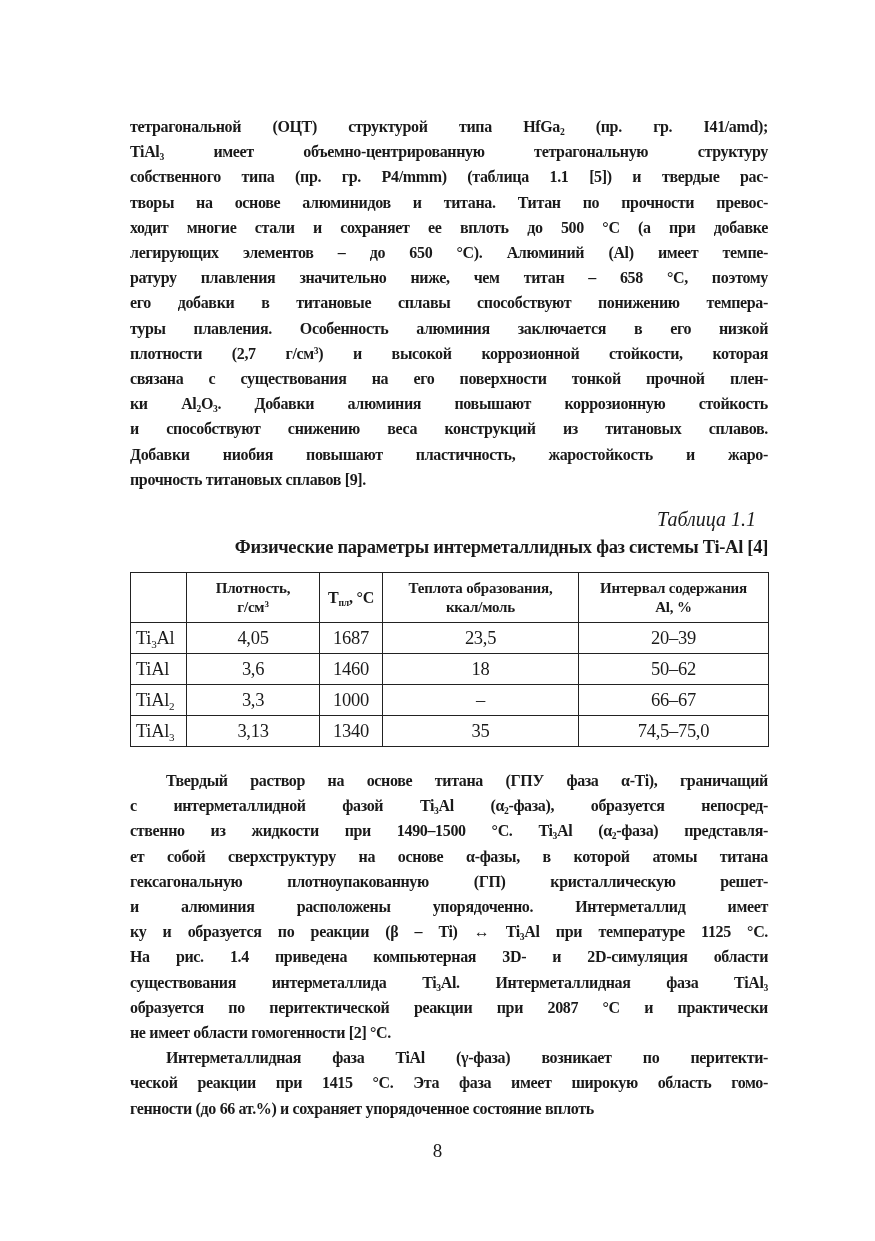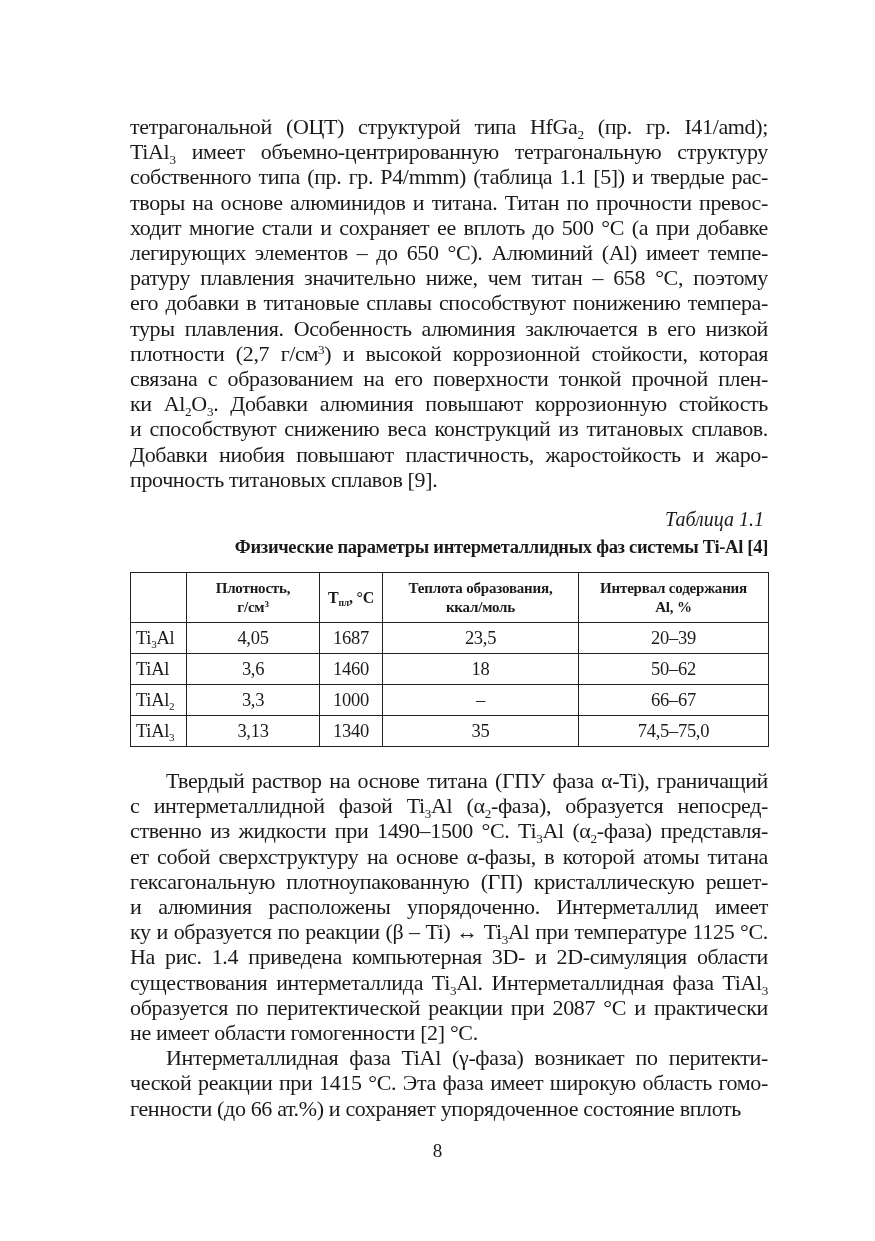--- a/index.html
+++ b/index.html
@@ -3,28 +3,28 @@
 <meta charset="utf-8">
 <style>
   html, body { margin: 0; padding: 0; }
   body {
     width: 875px; height: 1241px; background: #ffffff; position: relative;
     font-family: "Liberation Serif", "DejaVu Serif", serif; color: #1a1a1a;
     overflow: hidden;
   }
   .page { position: absolute; left: 130px; top: 114px; width: 638px; }
   .para {
-    font-size: 22px; line-height: 25.2px; text-align: justify; margin: 0;
-    letter-spacing: -0.35px; word-spacing: 0px;
+    font-size: 16px; line-height: 25.2px; text-align: justify; margin: 0;
+    letter-spacing: -0.35px; word-spacing: 0px; font-weight: bold;
   }
   .para .ln { display: block; text-align: justify; text-align-last: justify; white-space: nowrap; }
   .para .ln.last { text-align-last: left; }
   sub { font-size: 0.6em; vertical-align: -0.35em; line-height: 0; }
   sup { font-size: 0.6em; vertical-align: 0.55em; line-height: 0; }
-  .tcap { text-align: right; font-style: italic; font-size: 20px; margin: 14px 4px 0 0; line-height: 26px; }
+  .tcap { text-align: right; font-style: italic; font-size: 20px; margin: 14px 12px 0 0; line-height: 26px; }
   .ttitle { text-align: right; font-weight: bold; font-size: 18.5px; margin: 2px 0 0 0; line-height: 26px; letter-spacing: -0.3px; }
   table.tbl {
     position: absolute; left: 130px; top: 572px; border-collapse: collapse;
     font-size: 18.5px; letter-spacing: -0.3px;
   }
   table.tbl td, table.tbl th { border: 1px solid #222; padding: 0; text-align: center; vertical-align: middle; }
   table.tbl th { font-weight: bold; font-size: 15px; line-height: 19px; height: 49px; letter-spacing: -0.2px; }
   table.tbl td { height: 30px; }
   table.tbl td.name { text-align: left; padding-left: 5px; }
   .c0 { width: 50px; } .c1 { width: 132px; margin-left: 44px; } .c2 { width: 62px; } .c3 { width: 195px; } .c4 { width: 189px; }
@@ -38,21 +38,21 @@
       <span class="ln"><span>тетрагональной (ОЦТ) структурой типа HfGa</span><sub>2</sub><span> (пр. гр. I41/amd);</span></span>
       <span class="ln"><span>TiAl</span><sub>3</sub><span> имеет объемно-центрированную тетрагональную структуру</span></span>
       <span class="ln"><span>собственного типа (пр. гр. P4/mmm) (таблица 1.1 [5]) и твердые рас-</span></span>
       <span class="ln"><span>творы на основе алюминидов и титана. Титан по прочности превос-</span></span>
       <span class="ln"><span>ходит многие стали и сохраняет ее вплоть до 500 °С (а при добавке</span></span>
       <span class="ln"><span>легирующих элементов – до 650 °С). Алюминий (Al) имеет темпе-</span></span>
       <span class="ln"><span>ратуру плавления значительно ниже, чем титан – 658 °С, поэтому</span></span>
       <span class="ln"><span>его добавки в титановые сплавы способствуют понижению темпера-</span></span>
       <span class="ln"><span>туры плавления. Особенность алюминия заключается в его низкой</span></span>
       <span class="ln"><span>плотности (2,7 г/см</span><sup>3</sup><span>) и высокой коррозионной стойкости, которая</span></span>
-      <span class="ln"><span>связана с образованием на его поверхности тонкой прочной плен-</span></span>
+      <span class="ln"><span>связана с существования на его поверхности тонкой прочной плен-</span></span>
       <span class="ln"><span>ки Al</span><sub>2</sub><span>O</span><sub>3</sub><span>. Добавки алюминия повышают коррозионную стойкость</span></span>
       <span class="ln"><span>и способствуют снижению веса конструкций из титановых сплавов.</span></span>
       <span class="ln"><span>Добавки ниобия повышают пластичность, жаростойкость и жаро-</span></span>
       <span class="ln last"><span>прочность титановых сплавов [9].</span></span>
     </p>
   <div class="tcap">Таблица 1.1</div>
   <div class="ttitle">Физические параметры интерметаллидных фаз системы Ti-Al [4]</div>
 </div>
 
 <table class="tbl">

